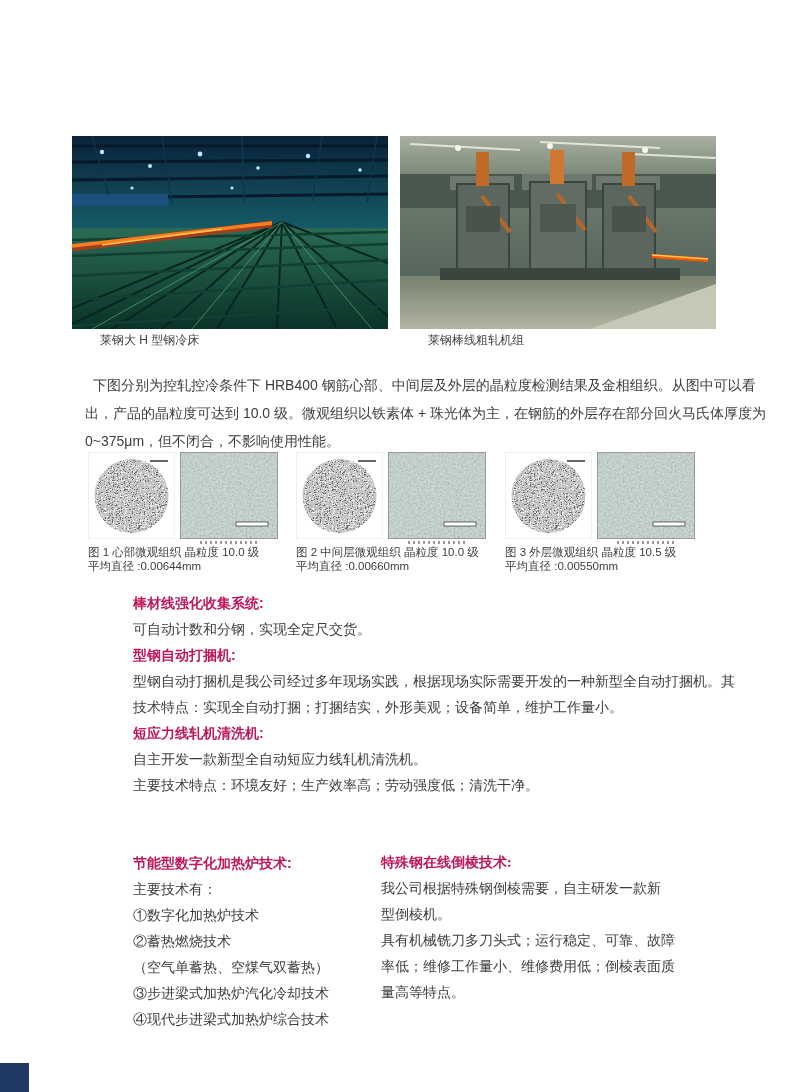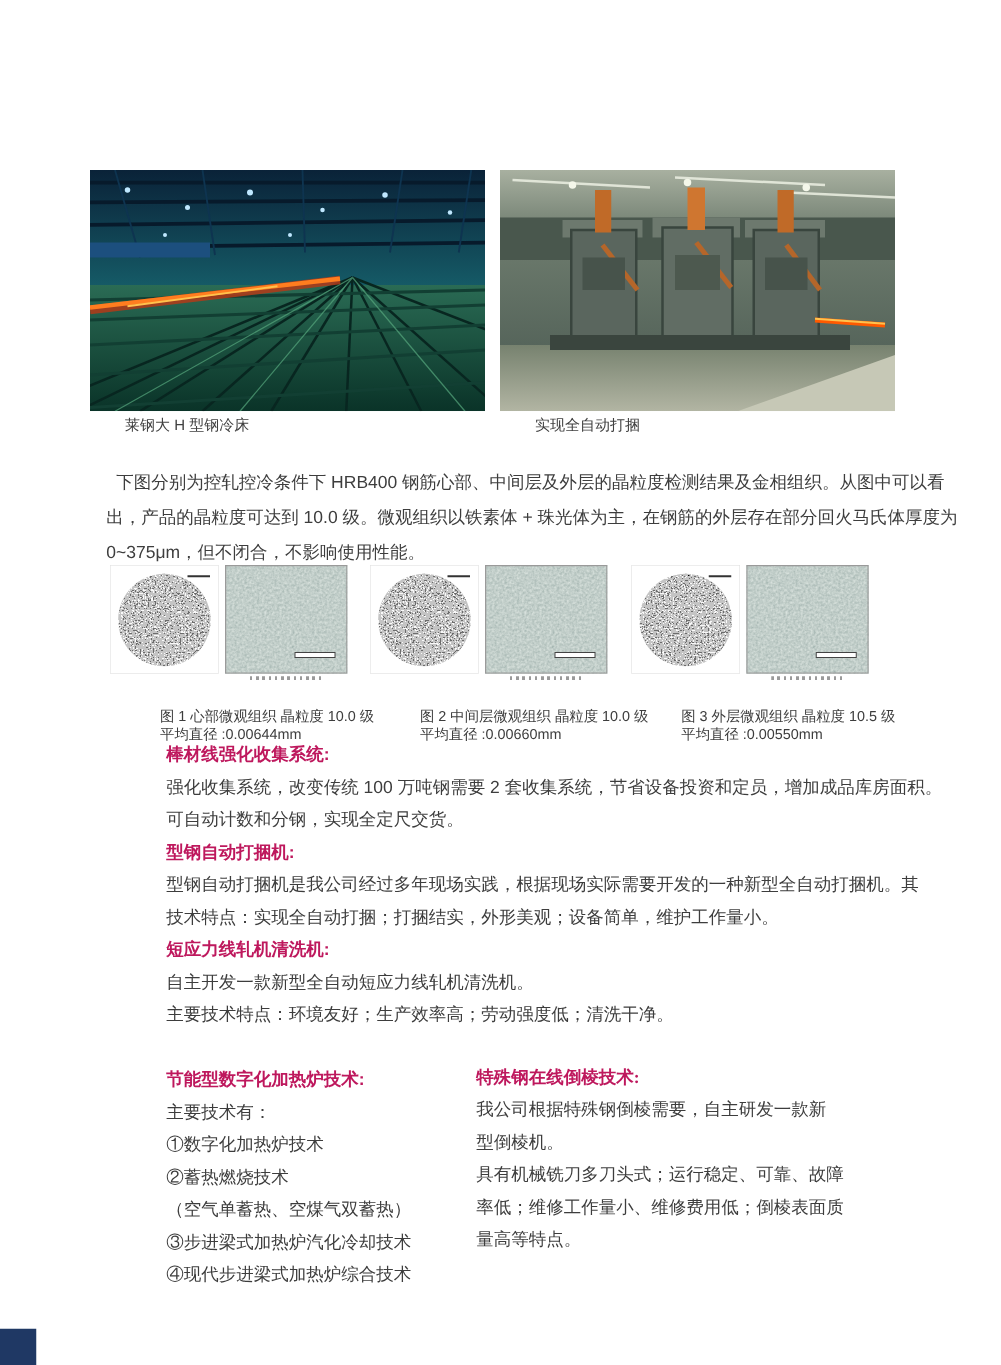--- a/index.html
+++ b/index.html
@@ -26,21 +26,21 @@
   .tile svg { display:block; }
   .circle-tile { width:87px; height:87px; }
   .rect-tile { width:98px; height:87px; }
   #circ1 { left:88px; } #rect1 { left:180px; }
   #circ2 { left:296px; } #rect2 { left:388px; }
   #circ3 { left:505px; } #rect3 { left:597px; }
   .footnote-marks { position:absolute; top:541px; width:58px; height:3px;
     background:repeating-linear-gradient(90deg,#9a9a9a 0 2px,transparent 2px 5px); }
   #fn1 { left:200px; } #fn2 { left:408px; } #fn3 { left:617px; }
 
-  .micro-caption { position:absolute; top:567px; font-size:11.5px; line-height:14px; color:#3d3d3d; white-space:nowrap;margin-left:40px; }
+  .micro-caption { position:absolute; top:545px; font-size:11.5px; line-height:14px; color:#3d3d3d; white-space:nowrap; }
   #micro-caption1 { left:88px; } #micro-caption2 { left:296px; } #micro-caption3 { left:505px; }
 
   
   .sections { position:absolute; left:133px; top:590px; width:590px; }
   .sections .row { line-height:26px; font-size:14px; white-space:nowrap; }
   .heading { font-weight:bold; color:#be185d; font-size:14.5px; }
 
   
   .col { position:absolute; top:850px; }
   .col .row { line-height:26px; font-size:14px; white-space:nowrap; }
@@ -191,21 +191,21 @@
     </g>
     <rect x="0" y="140" width="316" height="53" fill="url(#p2floor)"></rect>
     <polygon points="190,193 316,148 316,193" fill="#c6c8b6"></polygon>
     <rect x="40" y="132" width="240" height="12" fill="#3a453e"></rect>
     <line x1="252" y1="120" x2="308" y2="124" stroke="#ff5a00" stroke-width="4"></line>
     <line x1="252" y1="119" x2="308" y2="123" stroke="#ffc24d" stroke-width="1.5"></line>
   </svg>
 </div>
 
 <div class="photo-caption" id="photo-caption1">莱钢大 H 型钢冷床</div>
-<div class="photo-caption" id="photo-caption2">实现全自动打捆</div>
+<div class="photo-caption" id="photo-caption2">莱钢棒线粗轧机组</div>
 
 <div class="intro">
   <div class="line indent">下图分别为控轧控冷条件下 HRB400 钢筋心部、中间层及外层的晶粒度检测结果及金相组织。从图中可以看</div>
   <div class="line">出，产品的晶粒度可达到 10.0 级。微观组织以铁素体 + 珠光体为主，在钢筋的外层存在部分回火马氏体厚度为</div>
   <div class="line">0~375μm，但不闭合，不影响使用性能。</div>
 </div>
 
 <div class="tile circle-tile" id="circ1">
   <svg viewBox="0 0 87 87" width="87" height="87">
     <rect width="87" height="87" fill="#ffffff" stroke="#e2e2e2"></rect>
@@ -266,21 +266,20 @@
   <div>图 2 中间层微观组织 晶粒度 10.0 级</div>
   <div>平均直径 :0.00660mm</div>
 </div>
 <div class="micro-caption" id="micro-caption3">
   <div>图 3 外层微观组织 晶粒度 10.5 级</div>
   <div>平均直径 :0.00550mm</div>
 </div>
 
 <div class="sections">
   <div class="row heading">棒材线强化收集系统:</div>
-  <div class="row">强化收集系统，改变传统 100 万吨钢需要 2 套收集系统，节省设备投资和定员，增加成品库房面积。</div>
   <div class="row">可自动计数和分钢，实现全定尺交货。</div>
   <div class="row heading">型钢自动打捆机:</div>
   <div class="row">型钢自动打捆机是我公司经过多年现场实践，根据现场实际需要开发的一种新型全自动打捆机。其</div>
   <div class="row">技术特点：实现全自动打捆；打捆结实，外形美观；设备简单，维护工作量小。</div>
   <div class="row heading">短应力线轧机清洗机:</div>
   <div class="row">自主开发一款新型全自动短应力线轧机清洗机。</div>
   <div class="row">主要技术特点：环境友好；生产效率高；劳动强度低；清洗干净。</div>
 </div>
 
 <div class="col" id="col-left">

